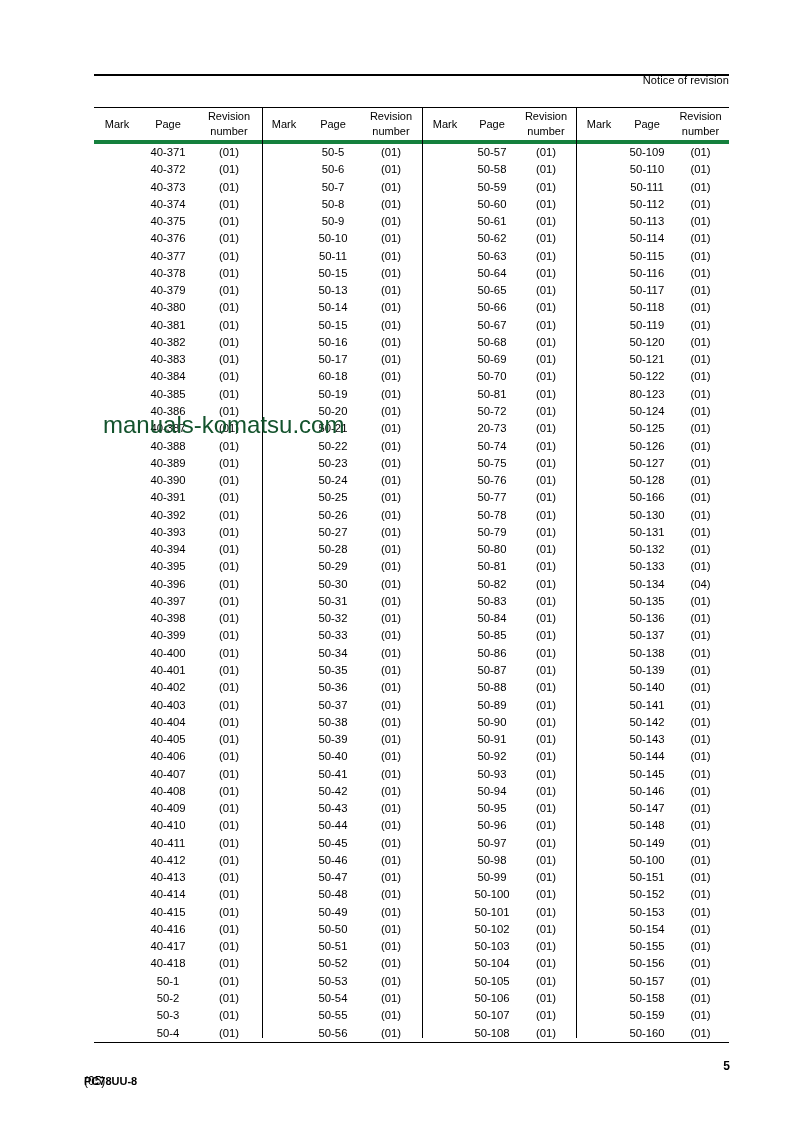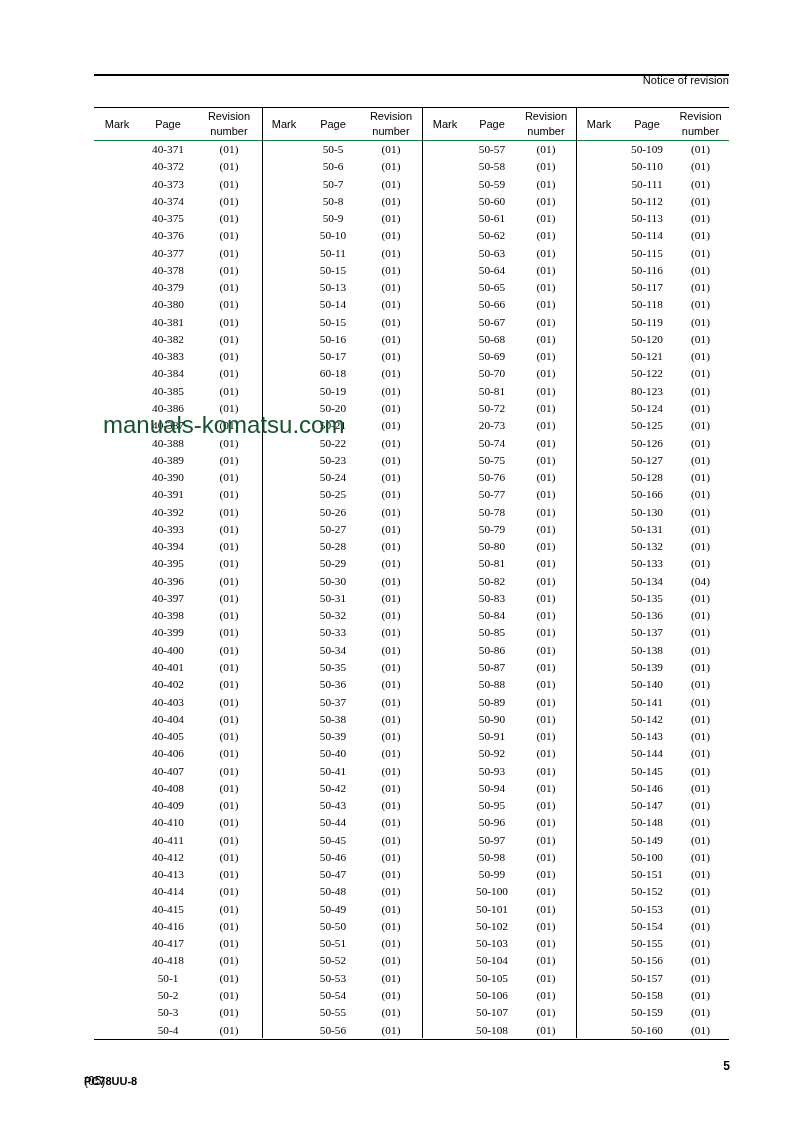--- a/index.html
+++ b/index.html
@@ -2,24 +2,24 @@
 <html><head>
 <meta charset="utf-8">
 <style>
   html, body { margin:0; padding:0; background:#ffffff; }
   body { width:794px; height:1123px; position:relative; overflow:hidden;
          font-family:"Liberation Sans", sans-serif; color:#000; }
   .running-head { position:absolute; top:54px; right:65px; font-size:11px; letter-spacing:0.1px;margin-top:20px; }
   .head-rule { position:absolute; left:94px; top:74px; width:635px; height:2px; background:#000; }
   .tbl { position:absolute; left:94px; top:107px; width:635px;
          border-top:1px solid #000; border-bottom:1px solid #000; }
-  .hdr { display:flex; height:32px; border-bottom:1px solid #15803d; }
+  .hdr { display:flex; height:32px; border-bottom:4px solid #15803d; }
   .hdr .cell { display:flex; align-items:center; justify-content:center;
                text-align:center; font-size:11px; line-height:15px; white-space:pre-line; }
-  .row { display:flex; height:17.27px;font-family:Liberation Serif, serif; }
+  .row { display:flex; height:17.27px; }
   .row .cell { font-size:11.3px; line-height:17.27px; text-align:center; white-space:nowrap; }
   .c0{width:46px}.c1{width:56px}.c2{width:66px}
   .c3{width:44px}.c4{width:54px}.c5{width:62px}
   .c6{width:46px}.c7{width:48px}.c8{width:60px}
   .c9{width:46px}.c10{width:50px}.c11{width:57px}
   .vline { position:absolute; top:107px; width:1px; height:931px; background:#000; }
   .watermark { position:absolute; left:103px; top:410px; font-size:24px; line-height:30px; color:#14532d; white-space:nowrap; }
   .footer-model { position:absolute; left:84px; top:1075px; font-size:11px; font-weight:bold; }
   .footer-edition { position:absolute; left:84px; top:1074px; font-size:12px; }
   .footer-page { position:absolute; right:64px; top:1059px; font-size:12px; font-weight:bold; }

